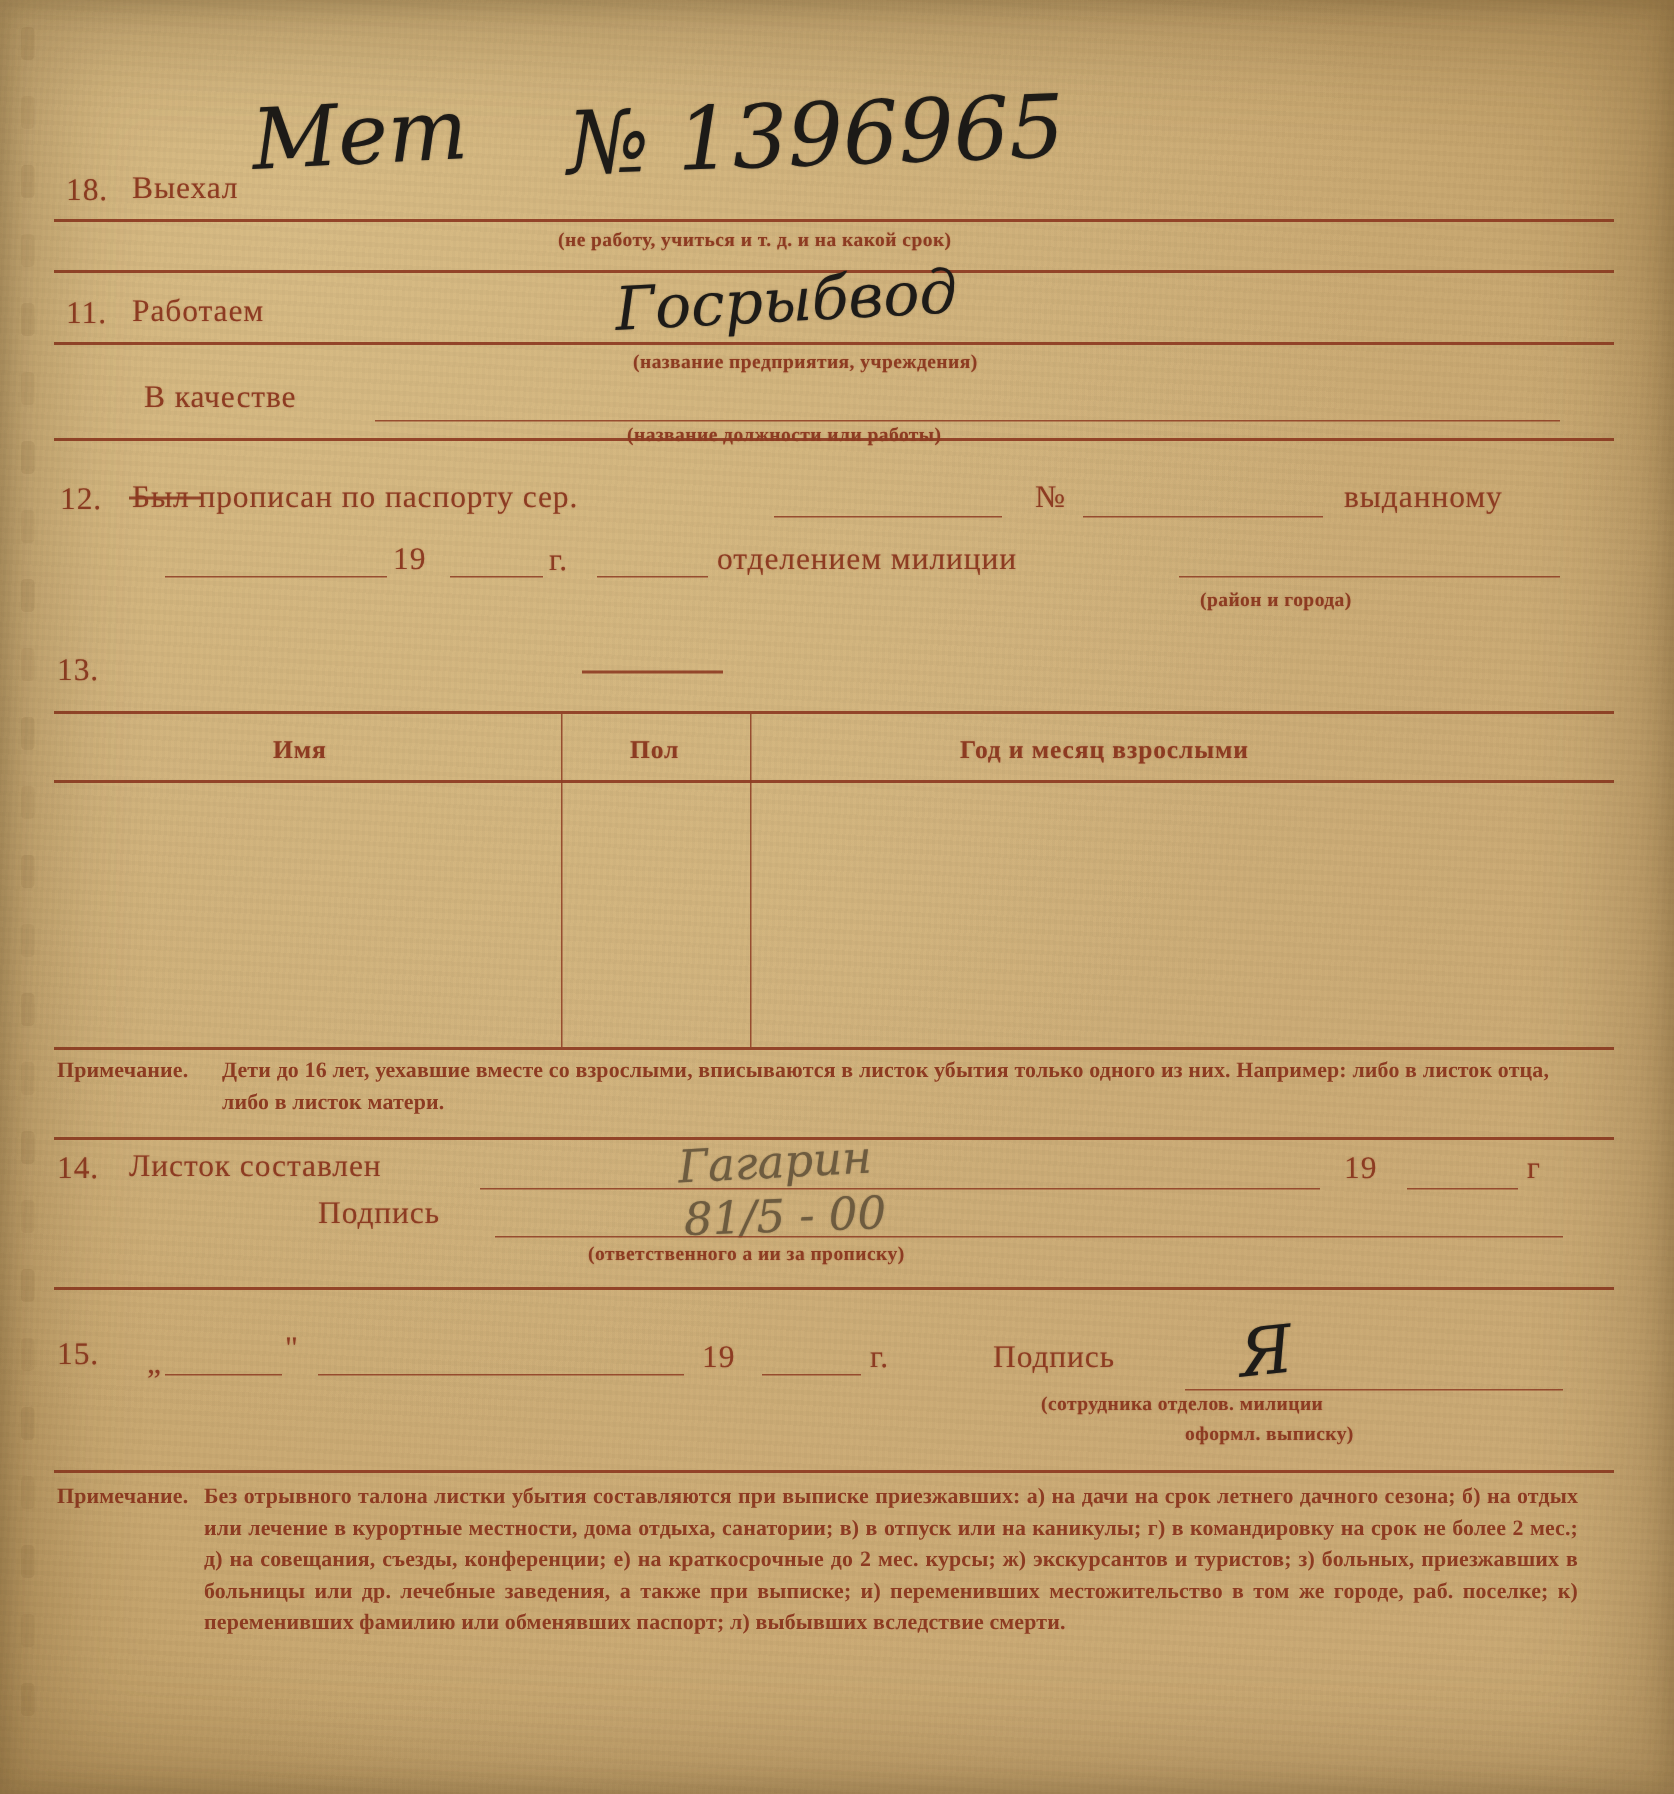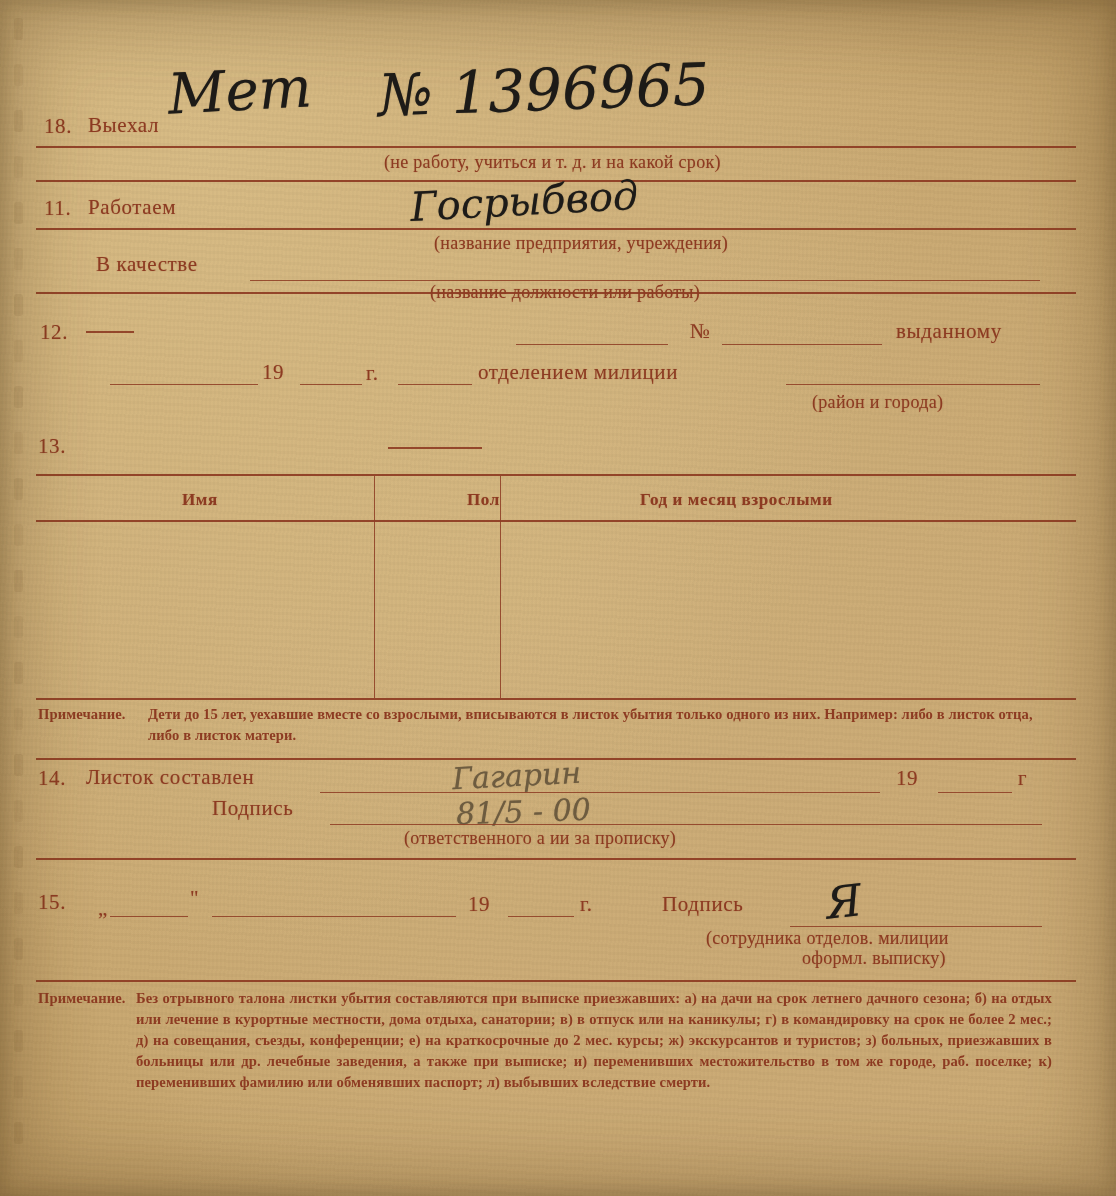--- a/index.html
+++ b/index.html
@@ -63,21 +63,21 @@
     filter: blur(0.4px);
   }
   .fld {
     position: absolute;
     color: #8d3b22;
     white-space: nowrap;
     letter-spacing: .6px;
     text-shadow: 0 0 1px rgba(140,58,34,0.45);
   }
   .lbl { font-size: 21px; }
-  .lbl-sm { font-size: 18px; font-weight: normal; letter-spacing: .3px; margin-left: 12px; }
+  .lbl-sm { font-size: 13px; font-weight: bold; letter-spacing: .3px; }
   .lbl-b { font-weight: bold; }
   .hr {
     position: absolute;
     height: 0;
     border-top: 2.3px solid #8d3b22;
     opacity: .92;
   }
   .hrthin {
     position: absolute;
     height: 0;
@@ -164,51 +164,52 @@
     <div class="hand" style="left:410px; top:178px; font-size:40px; transform:rotate(-3deg);">Госрыбвод</div>
     <div class="hr" style="left:36px; top:228px; width:1040px;"></div>
     <div class="fld lbl-sm center" style="left:422px; top:233px;text-align:center;">(название предприятия, учреждения)</div>
 
     <div class="fld lbl" style="left:96px; top:252px;">В качестве</div>
     <div class="hrthin" style="left:250px; top:280px; width:790px;"></div>
     <div class="hr" style="left:36px; top:292px; width:1040px;"></div>
     <div class="fld lbl-sm center" style="left:418px; top:282px;">(название должности или работы)</div>
 
     <div class="fld lbl" style="left:40px; top:320px;">12.</div>
+    <div class="fld lbl" style="left:88px; top:319px;">Был прописан по паспорту сер.</div>
     <div class="strike" style="left:86px; top:331px; width:48px;"></div>
     <div class="hrthin" style="left:516px; top:344px; width:152px;"></div>
     <div class="fld lbl" style="left:690px; top:319px;">№</div>
     <div class="hrthin" style="left:722px; top:344px; width:160px;"></div>
     <div class="fld lbl" style="left:896px; top:319px;">выданному</div>
 
     <div class="hrthin" style="left:110px; top:384px; width:148px;"></div>
     <div class="fld lbl" style="left:262px; top:360px;">19</div>
     <div class="hrthin" style="left:300px; top:384px; width:62px;"></div>
     <div class="fld lbl" style="left:366px; top:361px;">г.</div>
     <div class="hrthin" style="left:398px; top:384px; width:74px;"></div>
     <div class="fld lbl" style="left:478px; top:360px;text-align:center;">отделением милиции</div>
     <div class="hrthin" style="left:786px; top:384px; width:254px;"></div>
     <div class="fld lbl-sm center" style="left:800px; top:392px;">(район и города)</div>
 
     <div class="fld lbl" style="left:38px; top:434px;">13.</div>
     <div class="strike" style="left:388px; top:447px; width:94px;"></div>
 
     <div class="hr" style="left:36px; top:474px; width:1040px;"></div>
     <div class="fld tbl-head lbl-b" style="left:182px; top:490px;">Имя</div>
-    <div class="fld tbl-head lbl-b" style="left:420px; top:490px;margin-left:47px;">Пол</div>
+    <div class="fld tbl-head lbl-b" style="left:420px; top:490px;">Пол</div>
     <div class="fld tbl-head lbl-b" style="left:640px; top:490px;">Год и месяц взрослыми</div>
     <div class="hr" style="left:36px; top:520px; width:1040px;"></div>
 
     <div class="vr" style="left:374px; top:476px; height:222px;"></div>
     <div class="vr" style="left:500px; top:476px; height:222px;"></div>
 
     <div class="hr" style="left:36px; top:698px; width:1040px;"></div>
 
     <div class="note" style="left:38px; top:704px;">Примечание.</div>
-    <div class="note" style="left:148px; top:704px; width:900px; white-space:normal; text-indent:0;">Дети до 15 лет, уехавшие вместе со взрослыми, вписываются в листок убытия только одного из них. Например: либо в листок отца, либо в листок матери.</div>
+    <div class="note" style="left:148px; top:704px; width:900px; white-space:normal; text-indent:0;">Дети до 16 лет, уехавшие вместе со взрослыми, вписываются в листок убытия только одного из них. Например: либо в листок отца, либо в листок матери.</div>
 
     <div class="hr" style="left:36px; top:758px; width:1040px;"></div>
 
     <div class="fld lbl" style="left:38px; top:766px;">14.</div>
     <div class="fld lbl" style="left:86px; top:765px;">Листок составлен</div>
     <div class="hand hand-faint" style="left:452px; top:758px; font-size:30px; transform:rotate(-3deg);">Гагарин</div>
     <div class="hrthin" style="left:320px; top:792px; width:560px;"></div>
     <div class="fld lbl" style="left:896px; top:766px;">19</div>
     <div class="hrthin" style="left:938px; top:792px; width:74px;"></div>
     <div class="fld lbl" style="left:1018px; top:766px;">г</div>

